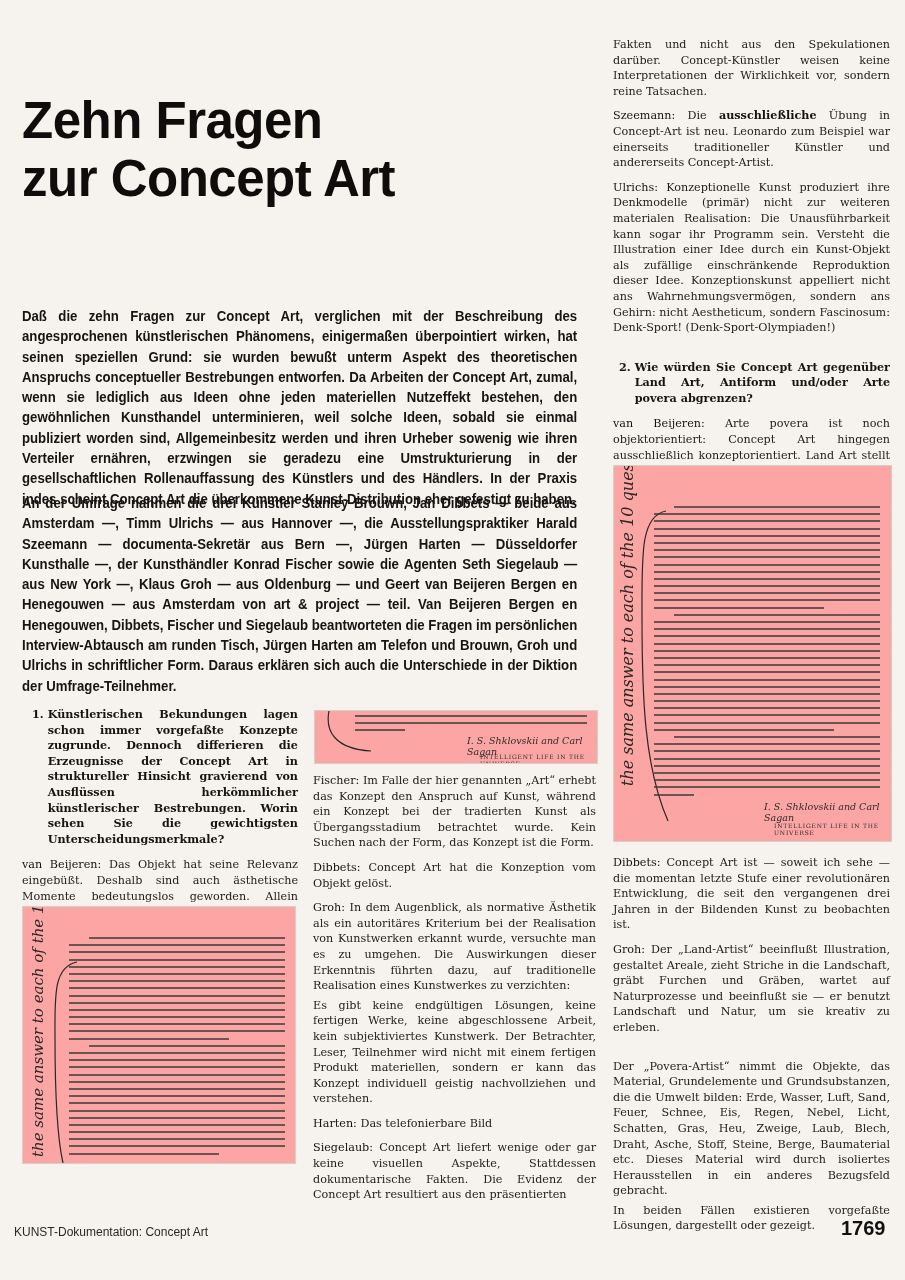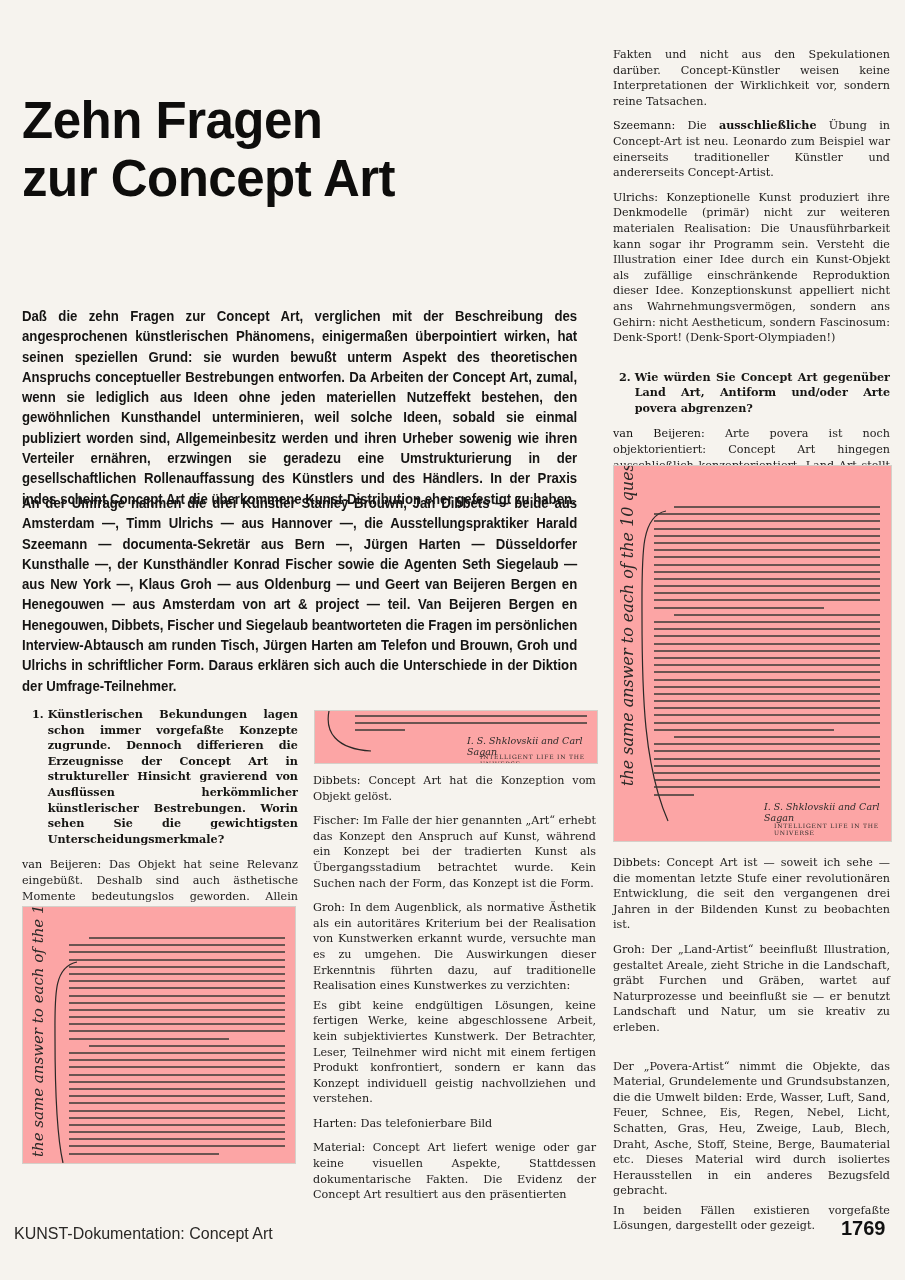--- a/index.html
+++ b/index.html
@@ -54,21 +54,21 @@
     transform-origin: left top; transform: rotate(-90deg);
   }
   .facsimile .curve { position: absolute; }
   .facsimile .sig { position: absolute; font-family: "DejaVu Serif", serif; font-style: italic; font-size: 9.5px; color: #2e2c2a; }
   .facsimile .cite { position: absolute; font-family: "DejaVu Serif", serif; font-size: 6px; letter-spacing: 0.8px; color: #2e2c2a; }
 
   #fac-left { left: 22px; top: 906px; width: 272px; height: 256px; }
   #fac-mid { left: 314px; top: 710px; width: 282px; height: 52px; }
   #fac-right { left: 613px; top: 465px; width: 277px; height: 375px; }
 
-  #footer-left { position: absolute; left: 14px; top: 1225px; font-family: "Liberation Sans", sans-serif; font-size: 16px; color: #2a2826; }
+  #footer-left { position: absolute; left: 14px; top: 1225px; font-family: "Liberation Sans", sans-serif; font-size: 12px; color: #2a2826; }
   #page-number { position: absolute; left: 841px; top: 1217px; font-family: "Liberation Sans", sans-serif; font-weight: bold; font-size: 20px; color: #111; }
 </style>
 </head>
 <body>
 
 <h1 id="title">
   <span>Zehn Fragen</span><br>
   <span>zur Concept Art</span>
 </h1>
 
@@ -137,44 +137,44 @@
       <div class="ln"></div>
       <div class="ln"></div>
       <div class="ln" style="margin-left: 0px; width: 50px;"></div>
     </div>
   <div class="sig" style="left:152px; top:24px;">I. S. Shklovskii and Carl Sagan</div>
   <div class="cite" style="left:165px; top:42px;">INTELLIGENT LIFE IN THE UNIVERSE</div>
 </div>
 
 <div id="col-2" class="col">
   <p>
+    <b class="speaker">Fischer:</b>
+    <span>Im Falle der hier genannten „Art“ erhebt das Konzept den Anspruch auf Kunst, während ein Konzept bei der tradierten Kunst als Übergangsstadium betrachtet wurde. Kein Suchen nach der Form, das Konzept ist die Form.</span>
+  </p>
+  <p>
     <b class="speaker">Dibbets:</b>
     <span>Concept Art hat die Konzeption vom Objekt gelöst.</span>
-  </p>
-  <p>
-    <b class="speaker">Fischer:</b>
-    <span>Im Falle der hier genannten „Art“ erhebt das Konzept den Anspruch auf Kunst, während ein Konzept bei der tradierten Kunst als Übergangsstadium betrachtet wurde. Kein Suchen nach der Form, das Konzept ist die Form.</span>
   </p>
   <p style="margin-bottom:4px;">
     <b class="speaker">Groh:</b>
     <span>In dem Augenblick, als normative Ästhetik als ein autoritäres Kriterium bei der Realisation von Kunstwerken erkannt wurde, versuchte man es zu umgehen. Die Auswirkungen dieser Erkenntnis führten dazu, auf traditionelle Realisation eines Kunstwerkes zu verzichten:</span>
   </p>
-  <p>Es gibt keine endgültigen Lösungen, keine fertigen Werke, keine abgeschlossene Arbeit, kein subjektiviertes Kunstwerk. Der Betrachter, Leser, Teilnehmer wird nicht mit einem fertigen Produkt konfrontiert, sondern er kann das Konzept individuell geistig nachvollziehen und verstehen.</p>
+  <p>Es gibt keine endgültigen Lösungen, keine fertigen Werke, keine abgeschlossene Arbeit, kein subjektiviertes Kunstwerk. Der Betrachter, Leser, Teilnehmer wird nicht mit einem fertigen Produkt materiellen, sondern er kann das Konzept individuell geistig nachvollziehen und verstehen.</p>
   <p>
     <b class="speaker">Harten:</b>
     <span>Das telefonierbare Bild</span>
   </p>
   <p>
-    <b class="speaker">Material:</b>
+    <b class="speaker">Siegelaub:</b>
     <span>Concept Art liefert wenige oder gar keine visuellen Aspekte, Stattdessen dokumentarische Fakten. Die Evidenz der Concept Art resultiert aus den präsentierten</span>
   </p>
 </div>
 
 <div id="col-3" class="col">
-  <p style="margin-top:40px;">Fakten und nicht aus den Spekulationen darüber. Concept-Künstler weisen keine Interpretationen der Wirklichkeit vor, sondern reine Tatsachen.</p>
+  <p style="margin-top:30px;">Fakten und nicht aus den Spekulationen darüber. Concept-Künstler weisen keine Interpretationen der Wirklichkeit vor, sondern reine Tatsachen.</p>
   <p>
     <b class="speaker">Szeemann:</b>
     <span>Die</span>
     <b>ausschließliche</b>
     <span>Übung in Concept-Art ist neu. Leonardo zum Beispiel war einerseits traditioneller Künstler und andererseits Concept-Artist.</span>
   </p>
   <p>
     <b class="speaker">Ulrichs:</b>
     <span>Konzeptionelle Kunst produziert ihre Denkmodelle (primär) nicht zur weiteren materialen Realisation: Die Unausführbarkeit kann sogar ihr Programm sein. Versteht die Illustration einer Idee durch ein Kunst-Objekt als zufällige einschränkende Reproduktion dieser Idee. Konzeptionskunst appelliert nicht ans Wahrnehmungsvermögen, sondern ans Gehirn: nicht Aestheticum, sondern Fascinosum: Denk-Sport! (Denk-Sport-Olympiaden!)</span>
   </p>

